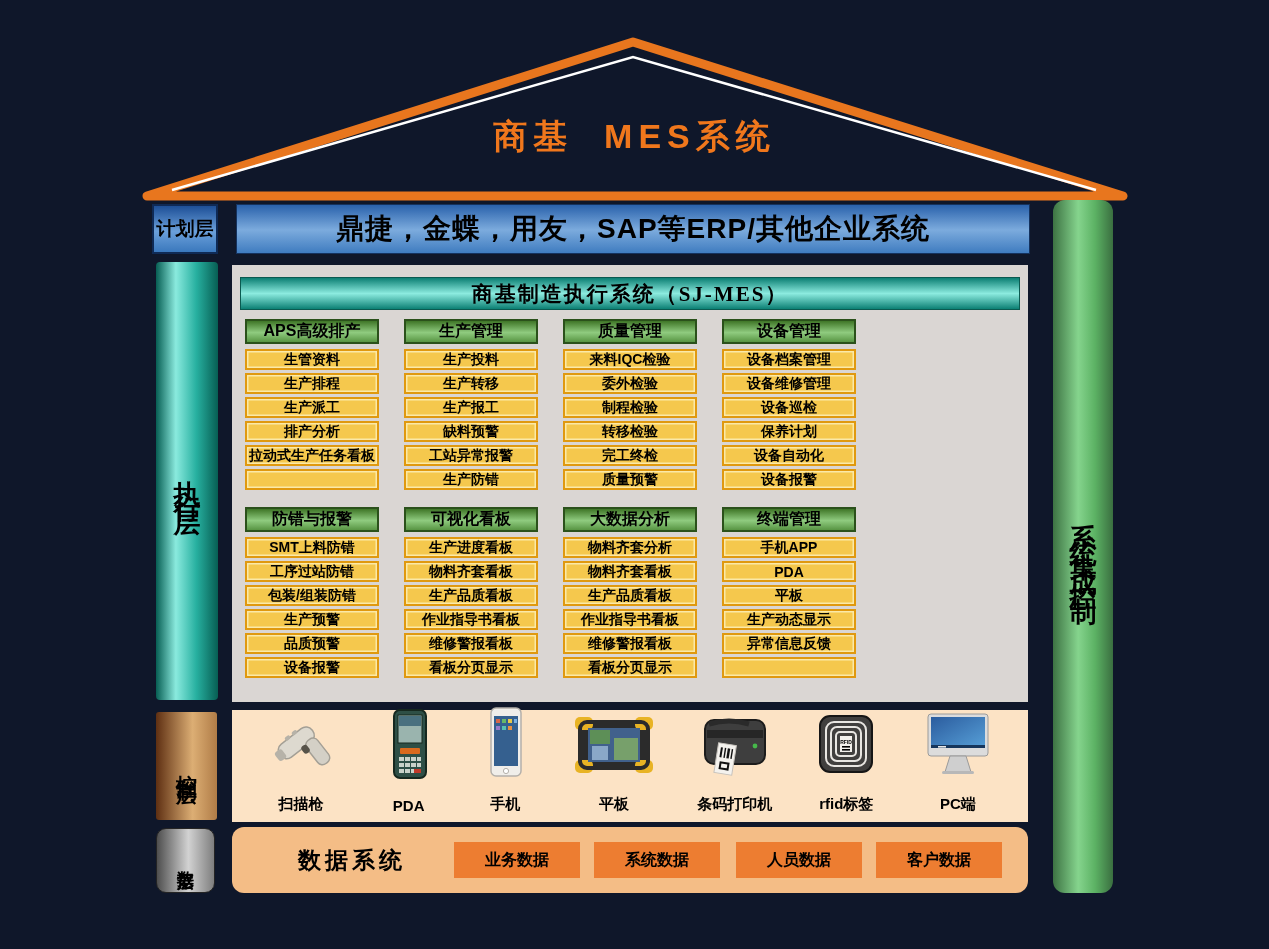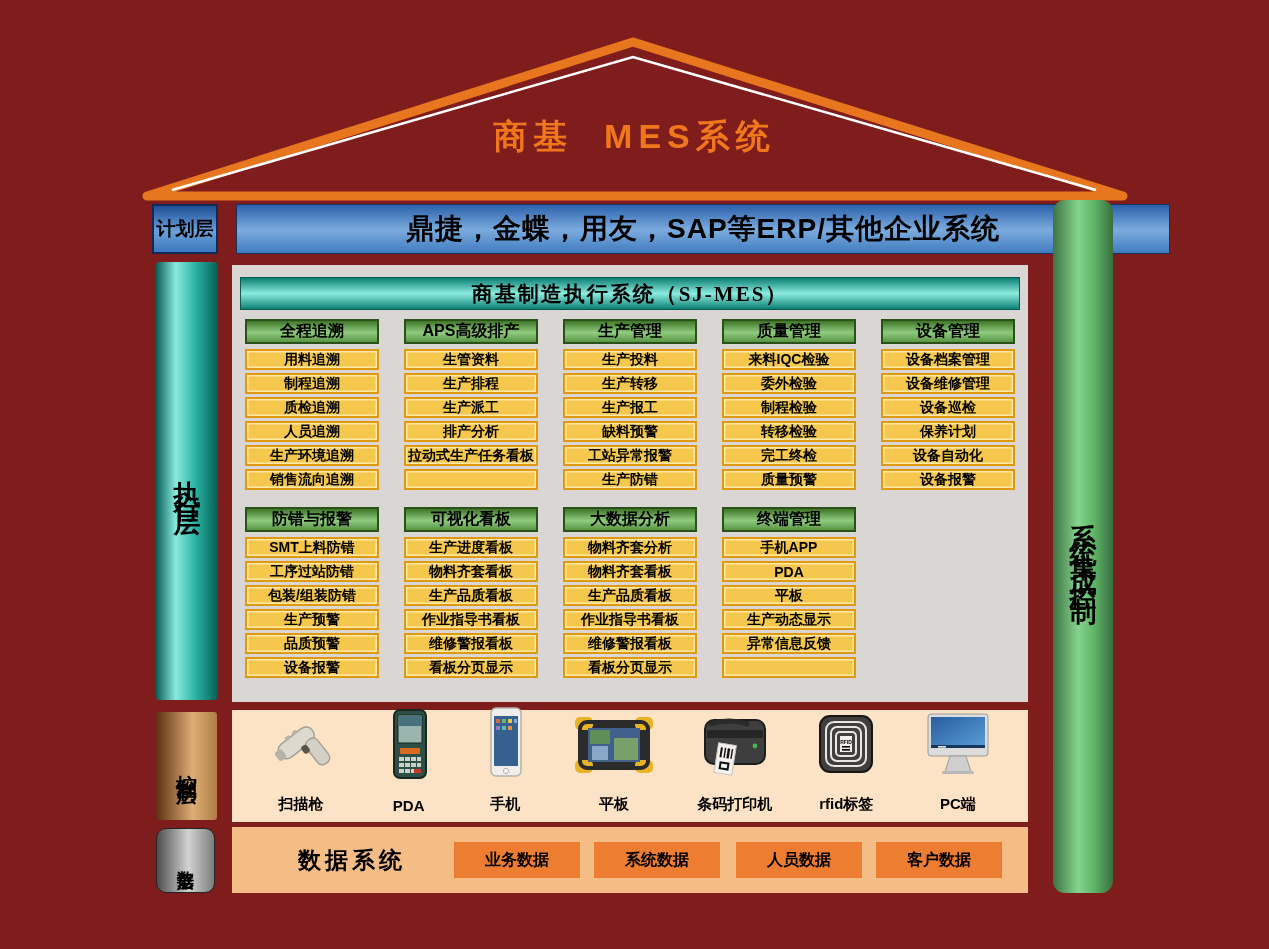--- a/index.html
+++ b/index.html
@@ -1,28 +1,28 @@
 <!DOCTYPE html>
 <html><head>
 <meta charset="utf-8">
 <style>
   * { margin:0; padding:0; box-sizing:border-box; }
   body { background:#000; font-family:"Liberation Sans","DejaVu Sans",sans-serif; }
-  .canvas { position:relative; width:1269px; height:949px; background:#7f1d1d; overflow:hidden; }
+  .canvas { position:relative; width:1269px; height:949px; background:#0f172a; overflow:hidden; }
 
   .roof-svg { position:absolute; left:0; top:0; }
   .title { position:absolute; left:0; top:114px; width:1269px; text-align:center;
            color:#f0771c; font-size:34px; font-weight:bold; white-space:pre; letter-spacing:6px; }
 
   .flexc { display:flex; align-items:center; justify-content:center; }
 
   .plan-label { position:absolute; left:152px; top:204px; width:66px; height:50px;
     background:linear-gradient(180deg,#1d4f97 0%,#6ba0da 55%,#3a78bd 100%);
     border:2px solid #0f2a55; color:#000; font-weight:bold; font-size:19px; }
-  .erp-bar { position:absolute; left:236px; top:204px; width:934px; height:50px;
+  .erp-bar { position:absolute; left:236px; top:204px; width:794px; height:50px;
     background:linear-gradient(180deg,#2a62ac 0%,#7cabdd 52%,#3f7cc0 100%);
     border:1px solid #14325e; color:#000; font-weight:bold; font-size:28px; letter-spacing:1px; }
 
   .exec-bar { position:absolute; left:156px; top:262px; width:62px; height:438px; border-radius:4px;
     background:linear-gradient(90deg,#075e53 0%,#8aeade 32%,#27b0a0 65%,#075e53 100%);
     color:#000; font-weight:bold; font-size:27px; }
   .right-bar { position:absolute; left:1053px; top:200px; width:60px; height:693px; border-radius:12px;
     background:linear-gradient(90deg,#3d7343 0%,#85d48d 42%,#5cb264 70%,#3a6f40 100%);
     color:#000; font-weight:bold; font-size:27px; }
   .vtext { writing-mode:vertical-rl; text-orientation:upright; }
@@ -51,21 +51,21 @@
     color:#000; font-weight:bold; font-size:21px; }
   .ctrl-bar { position:absolute; left:232px; top:710px; width:796px; height:112px; background:#fce3c5;
     display:flex; justify-content:space-between; align-items:flex-end; padding:6px 30px 8px; }
   .device { display:flex; flex-direction:column; align-items:center; }
   .device-icon { height:72px; display:flex; align-items:flex-end; justify-content:center; }
   .device-label { font-size:15px; font-weight:bold; color:#000; margin-top:17px; white-space:nowrap; }
 
   .data-label { position:absolute; left:156px; top:828px; width:59px; height:65px; border-radius:10px;
     background:linear-gradient(90deg,#4e4e4e 0%,#d2d2d2 55%,#7e7e7e 100%);
     border:1px solid #242424; color:#000; font-weight:bold; font-size:17px; }
-  .data-bar { position:absolute; left:232px; top:827px; width:796px; height:66px; background:#f4bd86; }
+  .data-bar { position:absolute; left:232px; top:827px; width:796px; height:66px; background:#f4bd86;border-radius:12px; }
   .data-title { position:absolute; left:66px; top:50%; transform:translateY(-50%);
     font-size:23px; font-weight:bold; color:#000; letter-spacing:4px; }
   .data-box { position:absolute; top:15px; width:126px; height:36px; background:#ed7d31;
     color:#000; font-weight:bold; font-size:16px; display:flex; align-items:center; justify-content:center; }
   .db-0 { left:222px; } .db-1 { left:362px; } .db-2 { left:504px; } .db-3 { left:644px; }
 </style>
 </head>
 <body>
 
 <div class="canvas">
@@ -84,29 +84,20 @@
     <span class="vtext ls-big">执行层</span>
   </div>
 
   <div class="right-bar flexc">
     <span class="vtext ls-big">系统集成控制</span>
   </div>
 
   <div class="panel">
     <div class="panel-header flexc">商基制造执行系统（SJ-MES）</div>
     <div class="module-block mb-top" id="block-0">
-        <div>
-          <div class="mod-header">全程追溯</div>
-          <div class="mod-item">用料追溯</div>
-          <div class="mod-item">制程追溯</div>
-          <div class="mod-item">质检追溯</div>
-          <div class="mod-item">人员追溯</div>
-          <div class="mod-item">生产环境追溯</div>
-          <div class="mod-item">销售流向追溯</div>
-        </div>
         <div>
           <div class="mod-header">APS高级排产</div>
           <div class="mod-item">生管资料</div>
           <div class="mod-item">生产排程</div>
           <div class="mod-item">生产派工</div>
           <div class="mod-item">排产分析</div>
           <div class="mod-item">拉动式生产任务看板</div>
           <div class="mod-item"></div>
         </div>
         <div>

